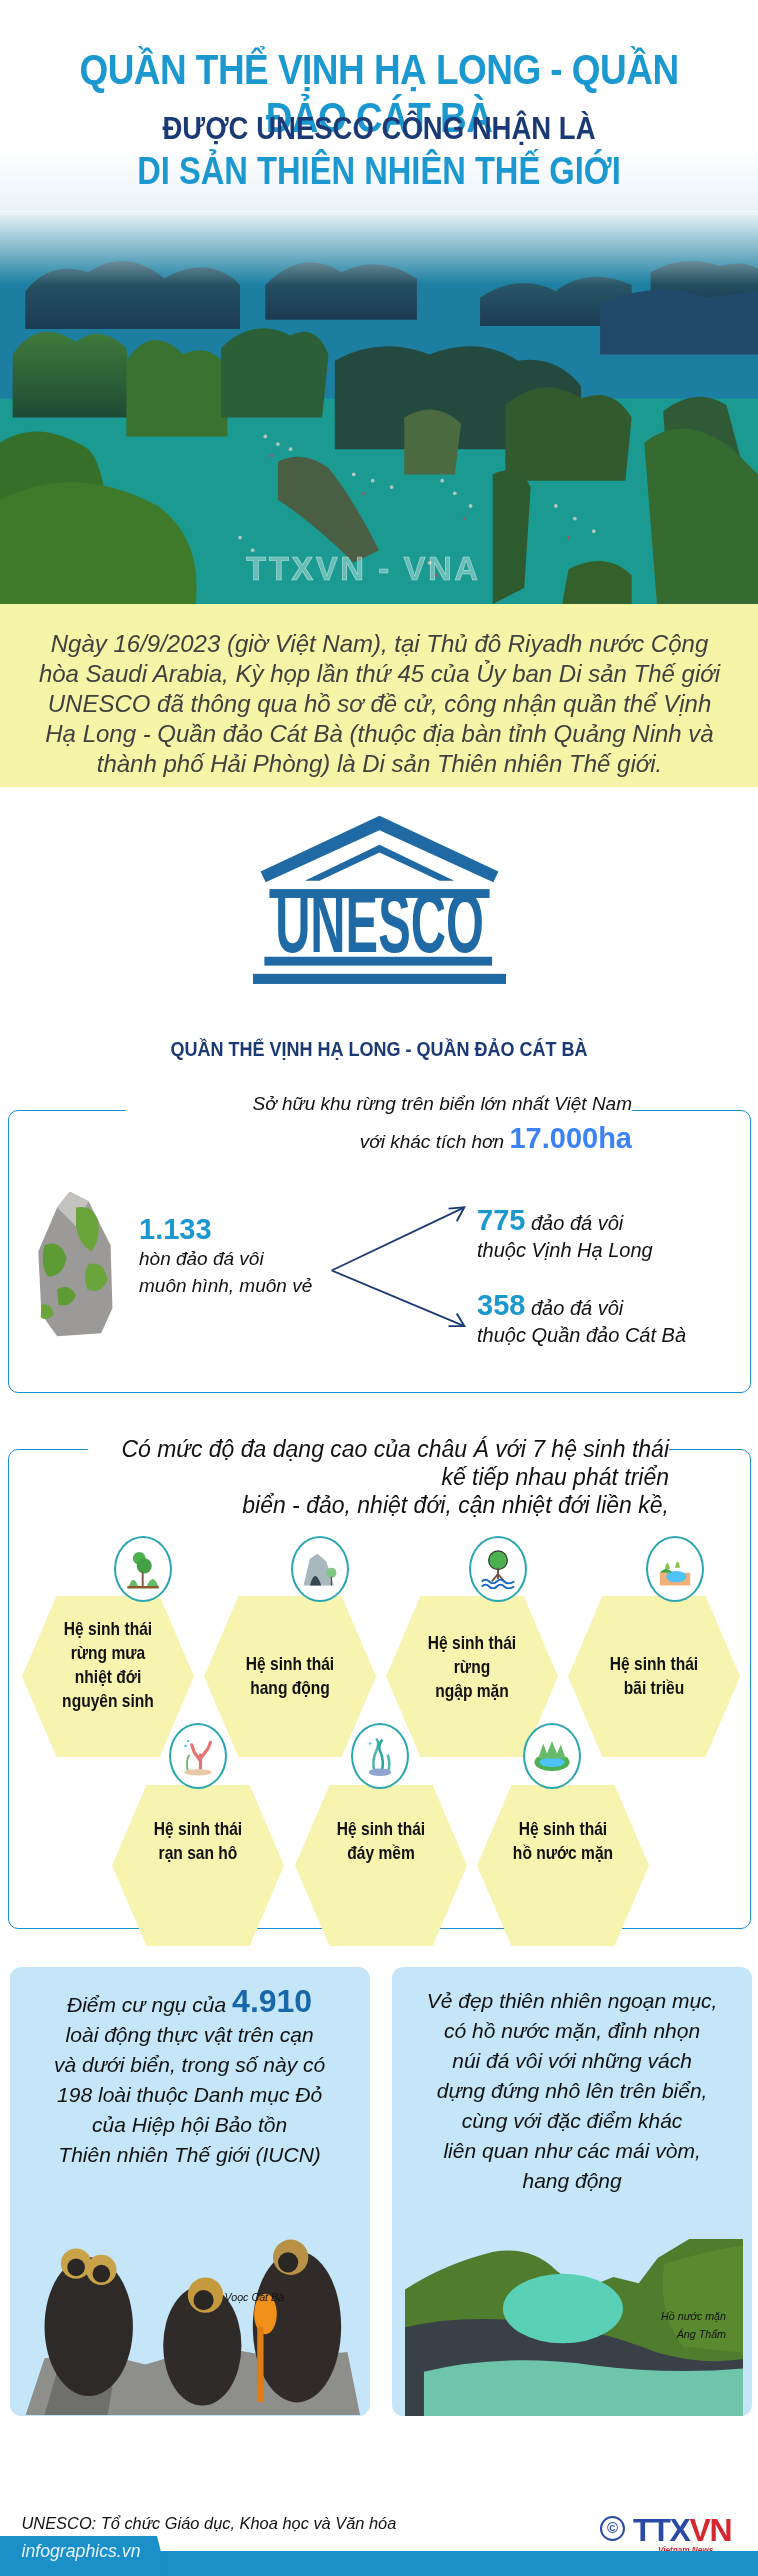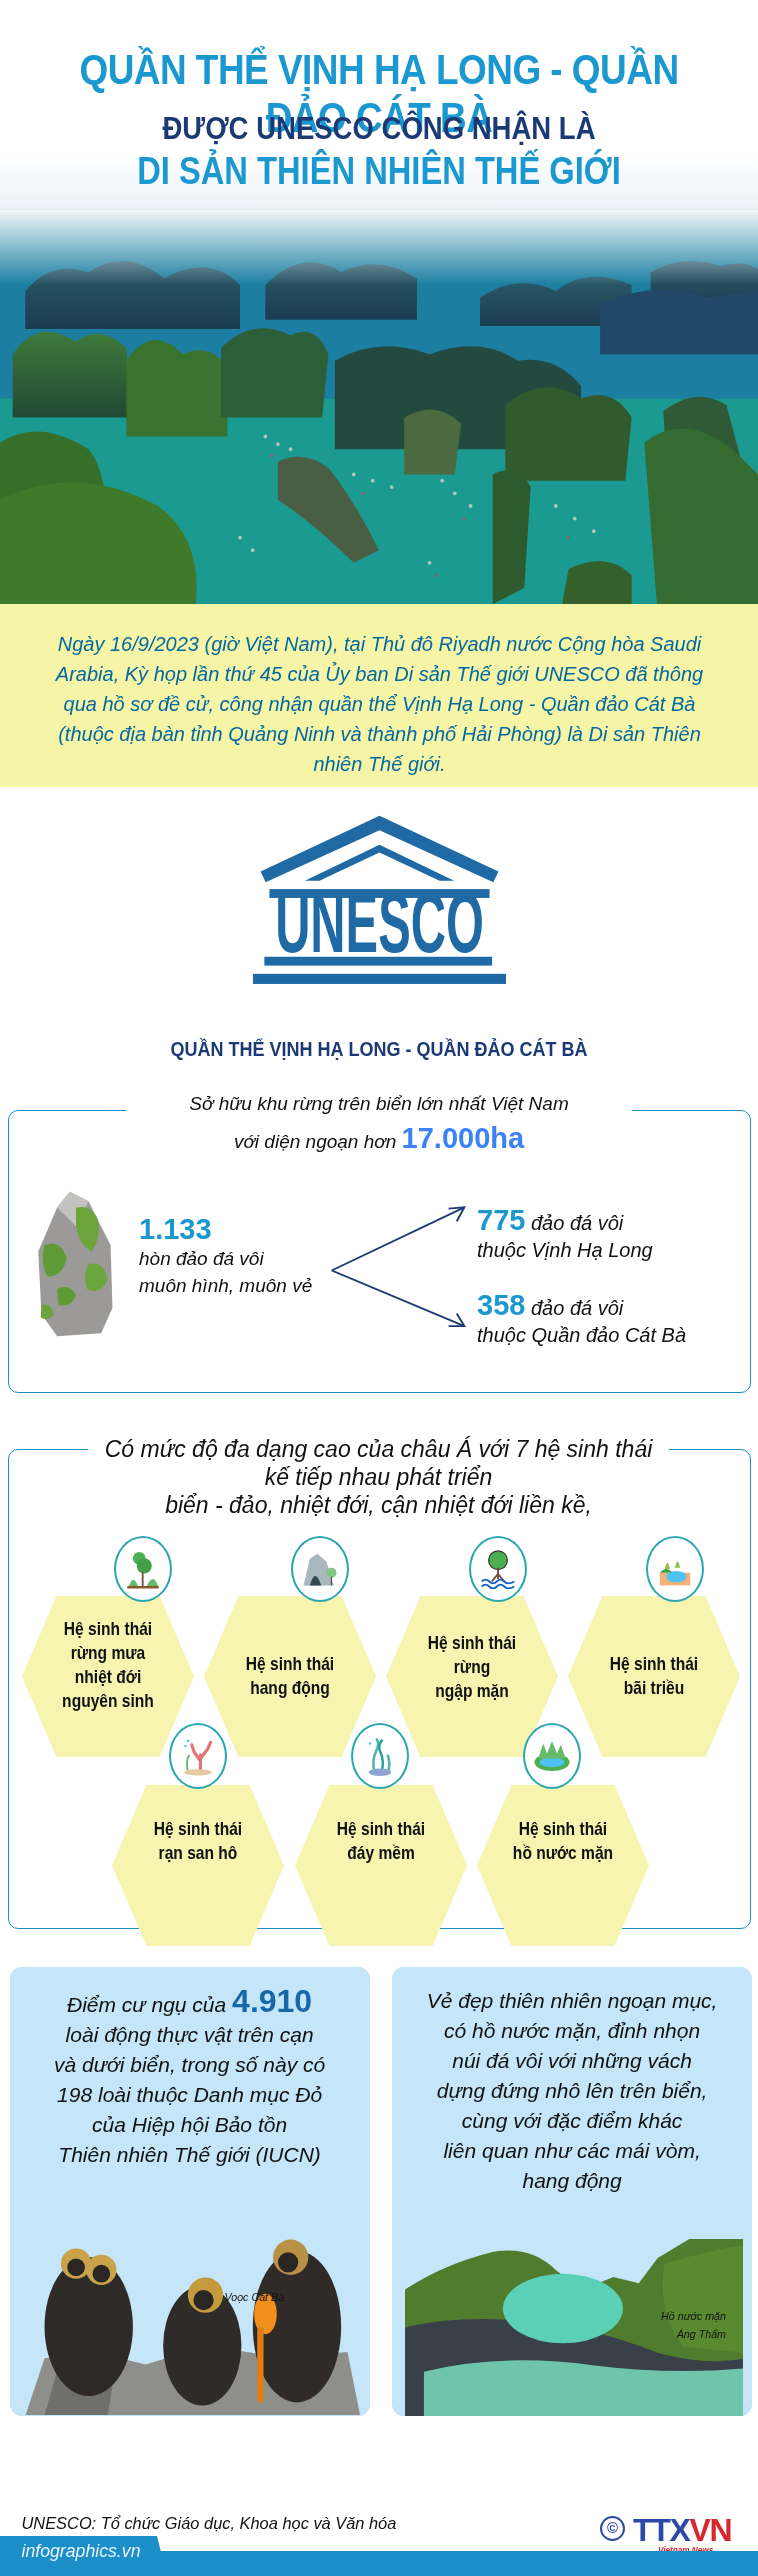--- a/index.html
+++ b/index.html
@@ -18,32 +18,32 @@
 
   
   .hero { position: absolute; left: 0; top: 209px; width: 758px; height: 395px; overflow: hidden;
     background: linear-gradient(180deg, #d8e7f2 0%, #8fc0df 18%, #2c7fb6 35%, #1a6e86 55%, #1a8f8a 75%, #157a6c 100%); }
   .hero svg { position: absolute; left: 0; top: 0; }
   .hero-watermark { position: absolute; left: 246px; top: 341px; font-size: 33px; font-weight: bold;
     color: rgba(255,255,255,0.35); letter-spacing: 2.5px; -webkit-text-stroke: 0.6px rgba(255,255,255,0.55); }
 
   
   .intro { position: absolute; left: 0; top: 604px; width: 758px; height: 183px; background: #f6f4a6; }
-  .intro p { position: absolute; left: 38px; width: 683px; top: 25px; font-size: 20px; line-height: 30px;
-    font-style: italic; text-align: center; color: #0369a1; }
+  .intro p { position: absolute; left: 38px; width: 683px; top: 25px; font-size: 24px; line-height: 30px;
+    font-style: italic; text-align: center; color: #404040; }
 
   
   .unesco { position: absolute; left: 253px; top: 808px; width: 253px; height: 190px; }
 
   .section-heading { position: absolute; top: 1038px; left: 0; width: 758px; text-align: center;
     font-size: 20px; font-weight: bold; color: #1b3a75; transform: scaleX(0.9); }
 
   
   .frame { position: absolute; border: 1.9px solid #1b8fc7; border-radius: 10px; }
-  .frame-title { position: absolute; background: #fff; text-align: center; font-style: italic; }
+  .frame-title { position: absolute; background: #fff; text-align: right; font-style: italic; }
 
   .box1 { left: 7.6px; top: 1110px; width: 743px; height: 283px; }
   .box1-title { left: 126px; top: 1086px; width: 506px; font-size: 19px; line-height: 35px; }
   .box1-title .big { font-style: normal; font-weight: bold; color: #3b82f6; font-size: 29px; }
 
   .rock { position: absolute; left: 32px; top: 1188px; width: 88px; height: 152px; }
   .stat-total { position: absolute; left: 139px; top: 1213px; font-size: 19px; font-style: italic; line-height: 26.5px; }
   .stat-num { font-style: normal; font-weight: bold; color: #1a98cf; font-size: 29px; line-height: 33px; }
   .arrows { position: absolute; left: 322px; top: 1201px; width: 152px; height: 139px; }
   .stat-a { position: absolute; left: 477px; top: 1204px; font-size: 20px; font-style: italic; line-height: 26.5px; }
@@ -149,20 +149,21 @@
     </g>
     <g fill="#c0445a" opacity="0.7">
       <circle cx="430" cy="390" r="2.5"></circle>
         <circle cx="575" cy="450" r="2.5"></circle>
         <circle cx="735" cy="490" r="2.5"></circle>
       <circle cx="900" cy="520" r="2.5"></circle>
         <circle cx="690" cy="580" r="2.5"></circle>
     </g>
     <rect x="0" y="0" width="1200" height="120" fill="url(#mist)"></rect>
   </svg>
+  <div class="hero-watermark">TTXVN - VNA</div>
 </div>
 
 <div class="intro">
   <p>Ngày 16/9/2023 (giờ Việt Nam), tại Thủ đô Riyadh nước Cộng hòa Saudi Arabia, Kỳ họp lần thứ 45 của Ủy ban Di sản Thế giới UNESCO đã thông qua hồ sơ đề cử, công nhận quần thể Vịnh Hạ Long - Quần đảo Cát Bà (thuộc địa bàn tỉnh Quảng Ninh và thành phố Hải Phòng) là Di sản Thiên nhiên Thế giới.</p>
 </div>
 
 <div class="unesco">
   <svg width="253" height="190" viewBox="0 0 400 300">
     <g fill="#1f6aa5">
       <polygon points="200,12 388,100 380,117 200,35 20,117 12,100"></polygon>
@@ -175,21 +176,21 @@
     </g>
   </svg>
 </div>
 
 <div class="section-heading">QUẦN THỂ VỊNH HẠ LONG - QUẦN ĐẢO CÁT BÀ</div>
 
 <div class="frame box1"></div>
 <div class="frame-title box1-title">
   <div>Sở hữu khu rừng trên biển lớn nhất Việt Nam</div>
   <div>
-    <span>với diện ngoạn hơn</span>
+    <span>với khác tích hơn</span>
     <span class="big">17.000ha</span>
   </div>
 </div>
 
 <svg class="rock" viewBox="0 0 140 240">
   <path d="M60 5 L90 20 L125 90 L128 190 L110 230 L40 235 L15 200 L10 100 L40 30 Z" fill="#9c9a98"></path>
   <path d="M60 5 L90 20 L70 60 L40 30 Z" fill="#c4c2bf"></path>
   <path d="M70 30 Q95 25 105 50 Q110 80 95 100 Q75 90 70 60 Z" fill="#6aa43b"></path>
   <path d="M20 90 Q45 80 55 110 Q50 140 25 140 Q12 120 20 90 Z" fill="#5f9b35"></path>
   <path d="M90 120 Q115 115 120 145 Q110 170 88 160 Q80 140 90 120 Z" fill="#6aa43b"></path>

